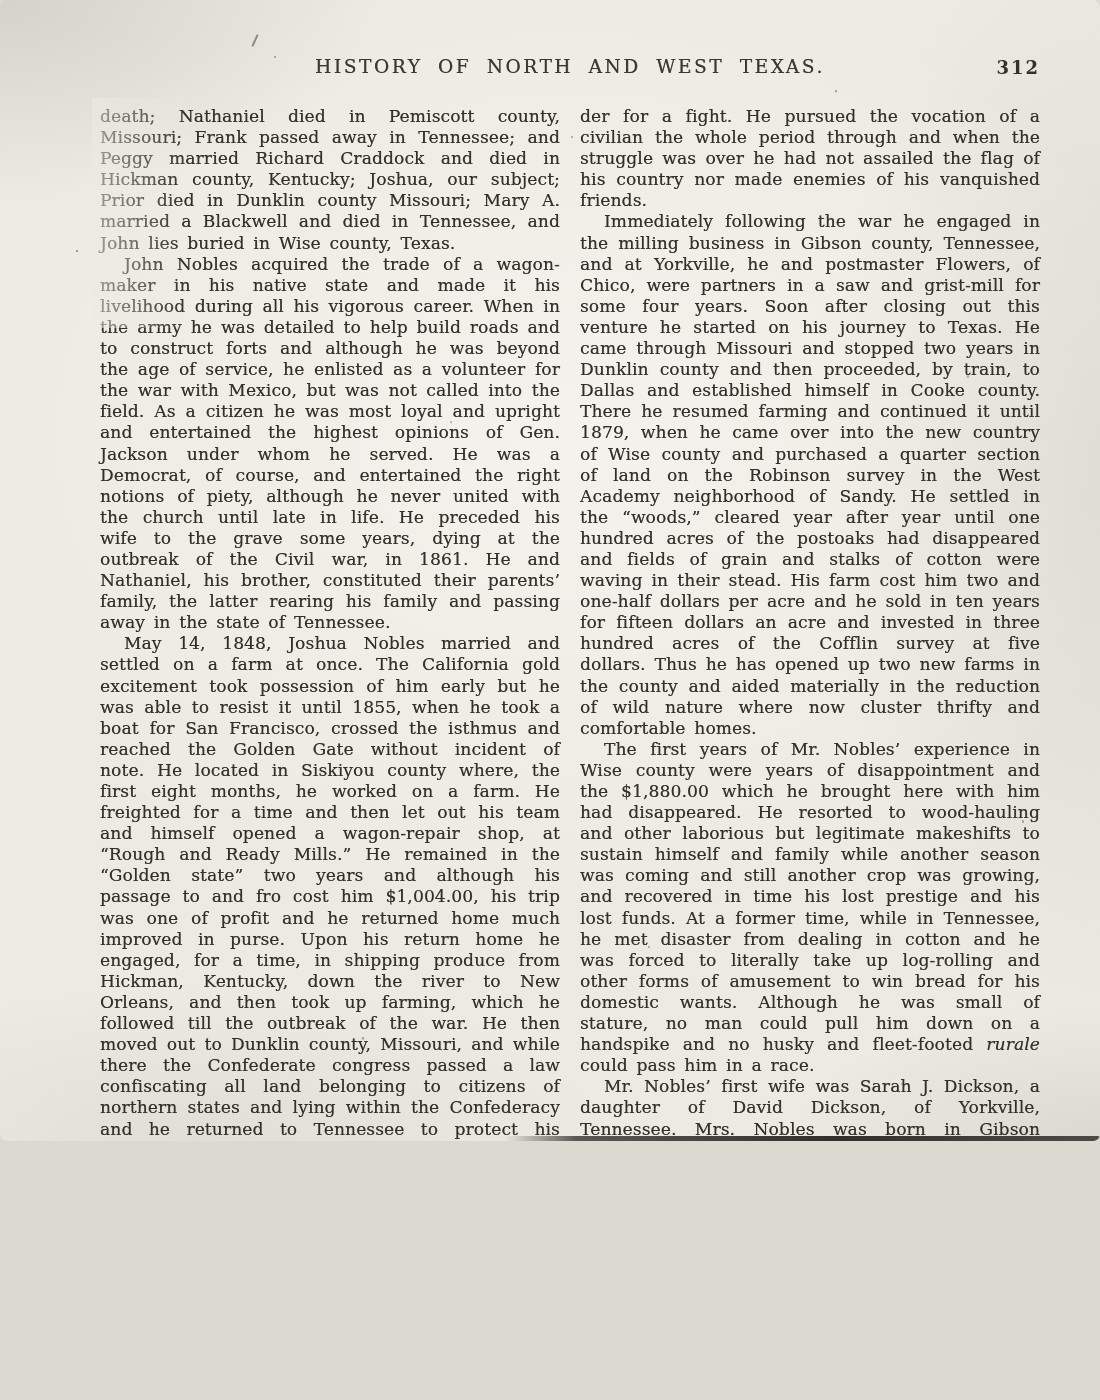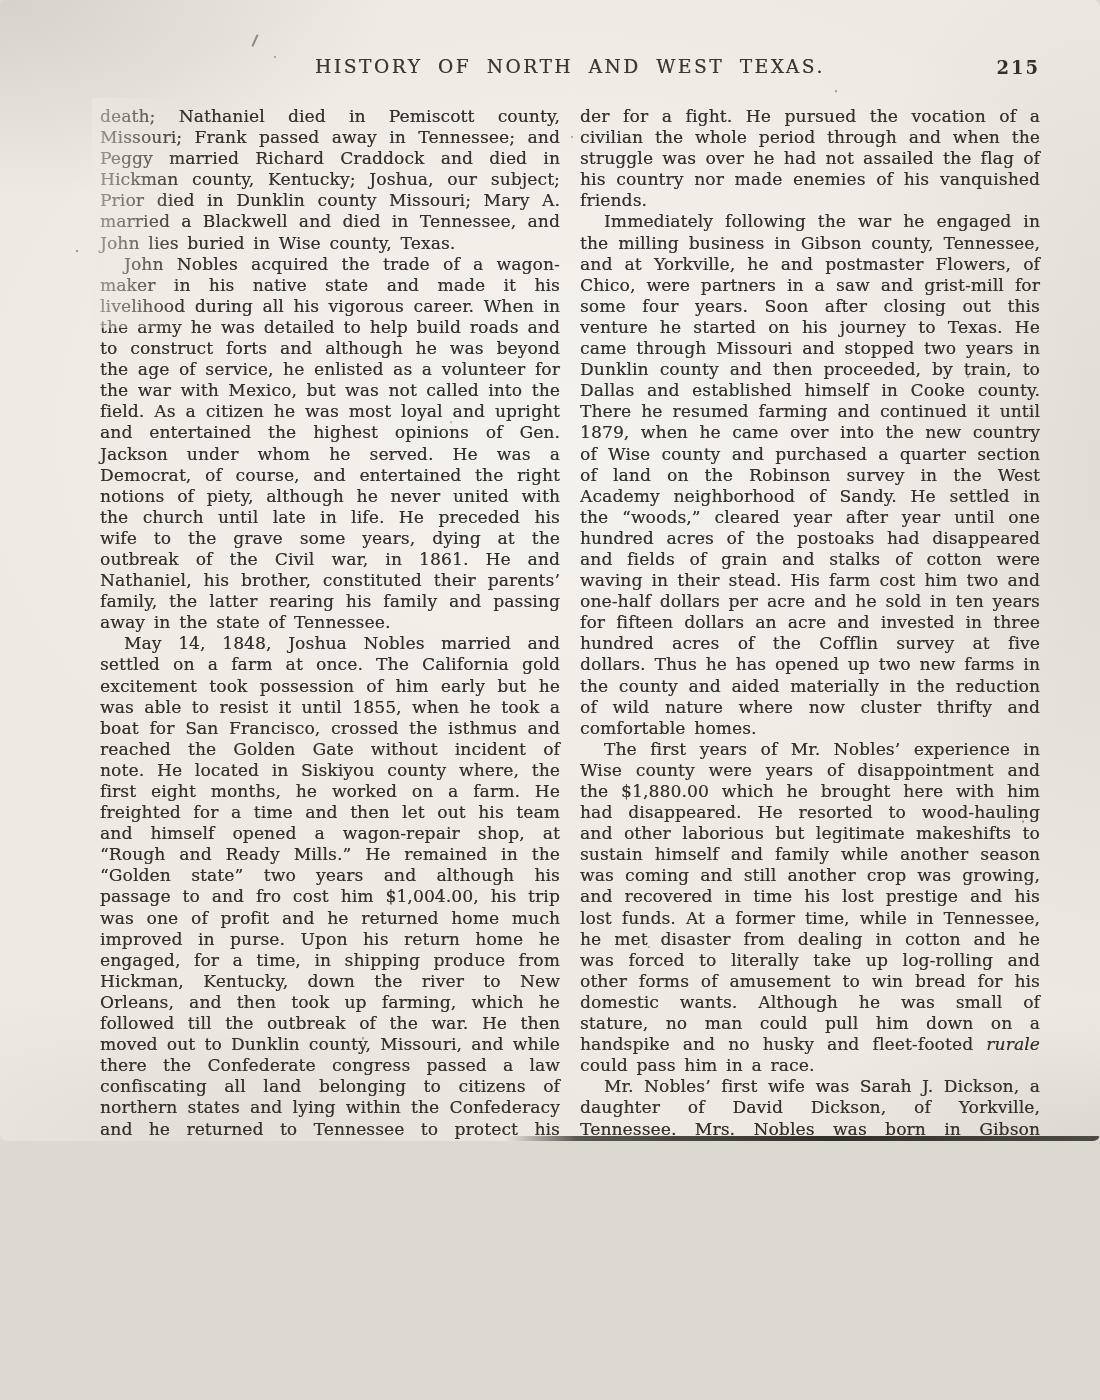--- a/index.html
+++ b/index.html
@@ -80,21 +80,21 @@
 </style>
 </head>
 <body>
 
 <div class="page">
   <div class="speckles"></div>
   <div class="scan-mark"></div>
 
   <div class="header">
     <div class="header-title">HISTORY OF NORTH AND WEST TEXAS.</div>
-    <div class="page-number">215</div>
+    <div class="page-number">312</div>
   </div>
 
   <div class="columns">
     <div class="column">
       <p class="noindent">death; Nathaniel died in Pemiscott county, Missouri; Frank passed away in Tennessee; and Peggy married Richard Craddock and died in Hickman county, Kentucky; Joshua, our subject; Prior died in Dunklin county Missouri; Mary A. married a Blackwell and died in Tennessee, and John lies buried in Wise county, Texas.</p>
       <p>John Nobles acquired the trade of a wagon-maker in his native state and made it his livelihood during all his vigorous career.  When in the army he was detailed to help build roads and to construct forts and although he was beyond the age of service, he enlisted as a volunteer for the war with Mexico, but was not called into the field.  As a citizen he was most loyal and upright and entertained the highest opinions of Gen. Jackson under whom he served.  He was a Democrat, of course, and entertained the right notions of piety, although he never united with the church until late in life.  He preceded his wife to the grave some years, dying at the outbreak of the Civil war, in 1861.  He and Nathaniel, his brother, constituted their parents’ family, the latter rearing his family and passing away in the state of Tennessee.</p>
       <p>May 14, 1848, Joshua Nobles married and settled on a farm at once.  The California gold excitement took possession of him early but he was able to resist it until 1855, when he took a boat for San Francisco, crossed the isthmus and reached the Golden Gate without incident of note.  He located in Siskiyou county where, the first eight months, he worked on a farm.  He freighted for a time and then let out his team and himself opened a wagon-repair shop, at “Rough and Ready Mills.”  He remained in the “Golden state” two years and although his passage to and fro cost him $1,004.00, his trip was one of profit and he returned home much improved in purse.  Upon his return home he engaged, for a time, in shipping produce from Hickman, Kentucky, down the river to New Orleans, and then took up farming, which he followed till the outbreak of the war.  He then moved out to Dunklin county, Missouri, and while there the Confederate congress passed a law confiscating all land belonging to citizens of northern states and lying within the Confederacy and he returned to Tennessee to protect his rights.</p>
       <p>During the war period Mr. Nobles was not molested by either side, remarkable as it now seems.  If the North offended by declaring a state of war and followed its declaration up by sending troops into the South he “never got mad about it” and got down his “patchen” and pow-</p>
     </div>
     <div class="column">

